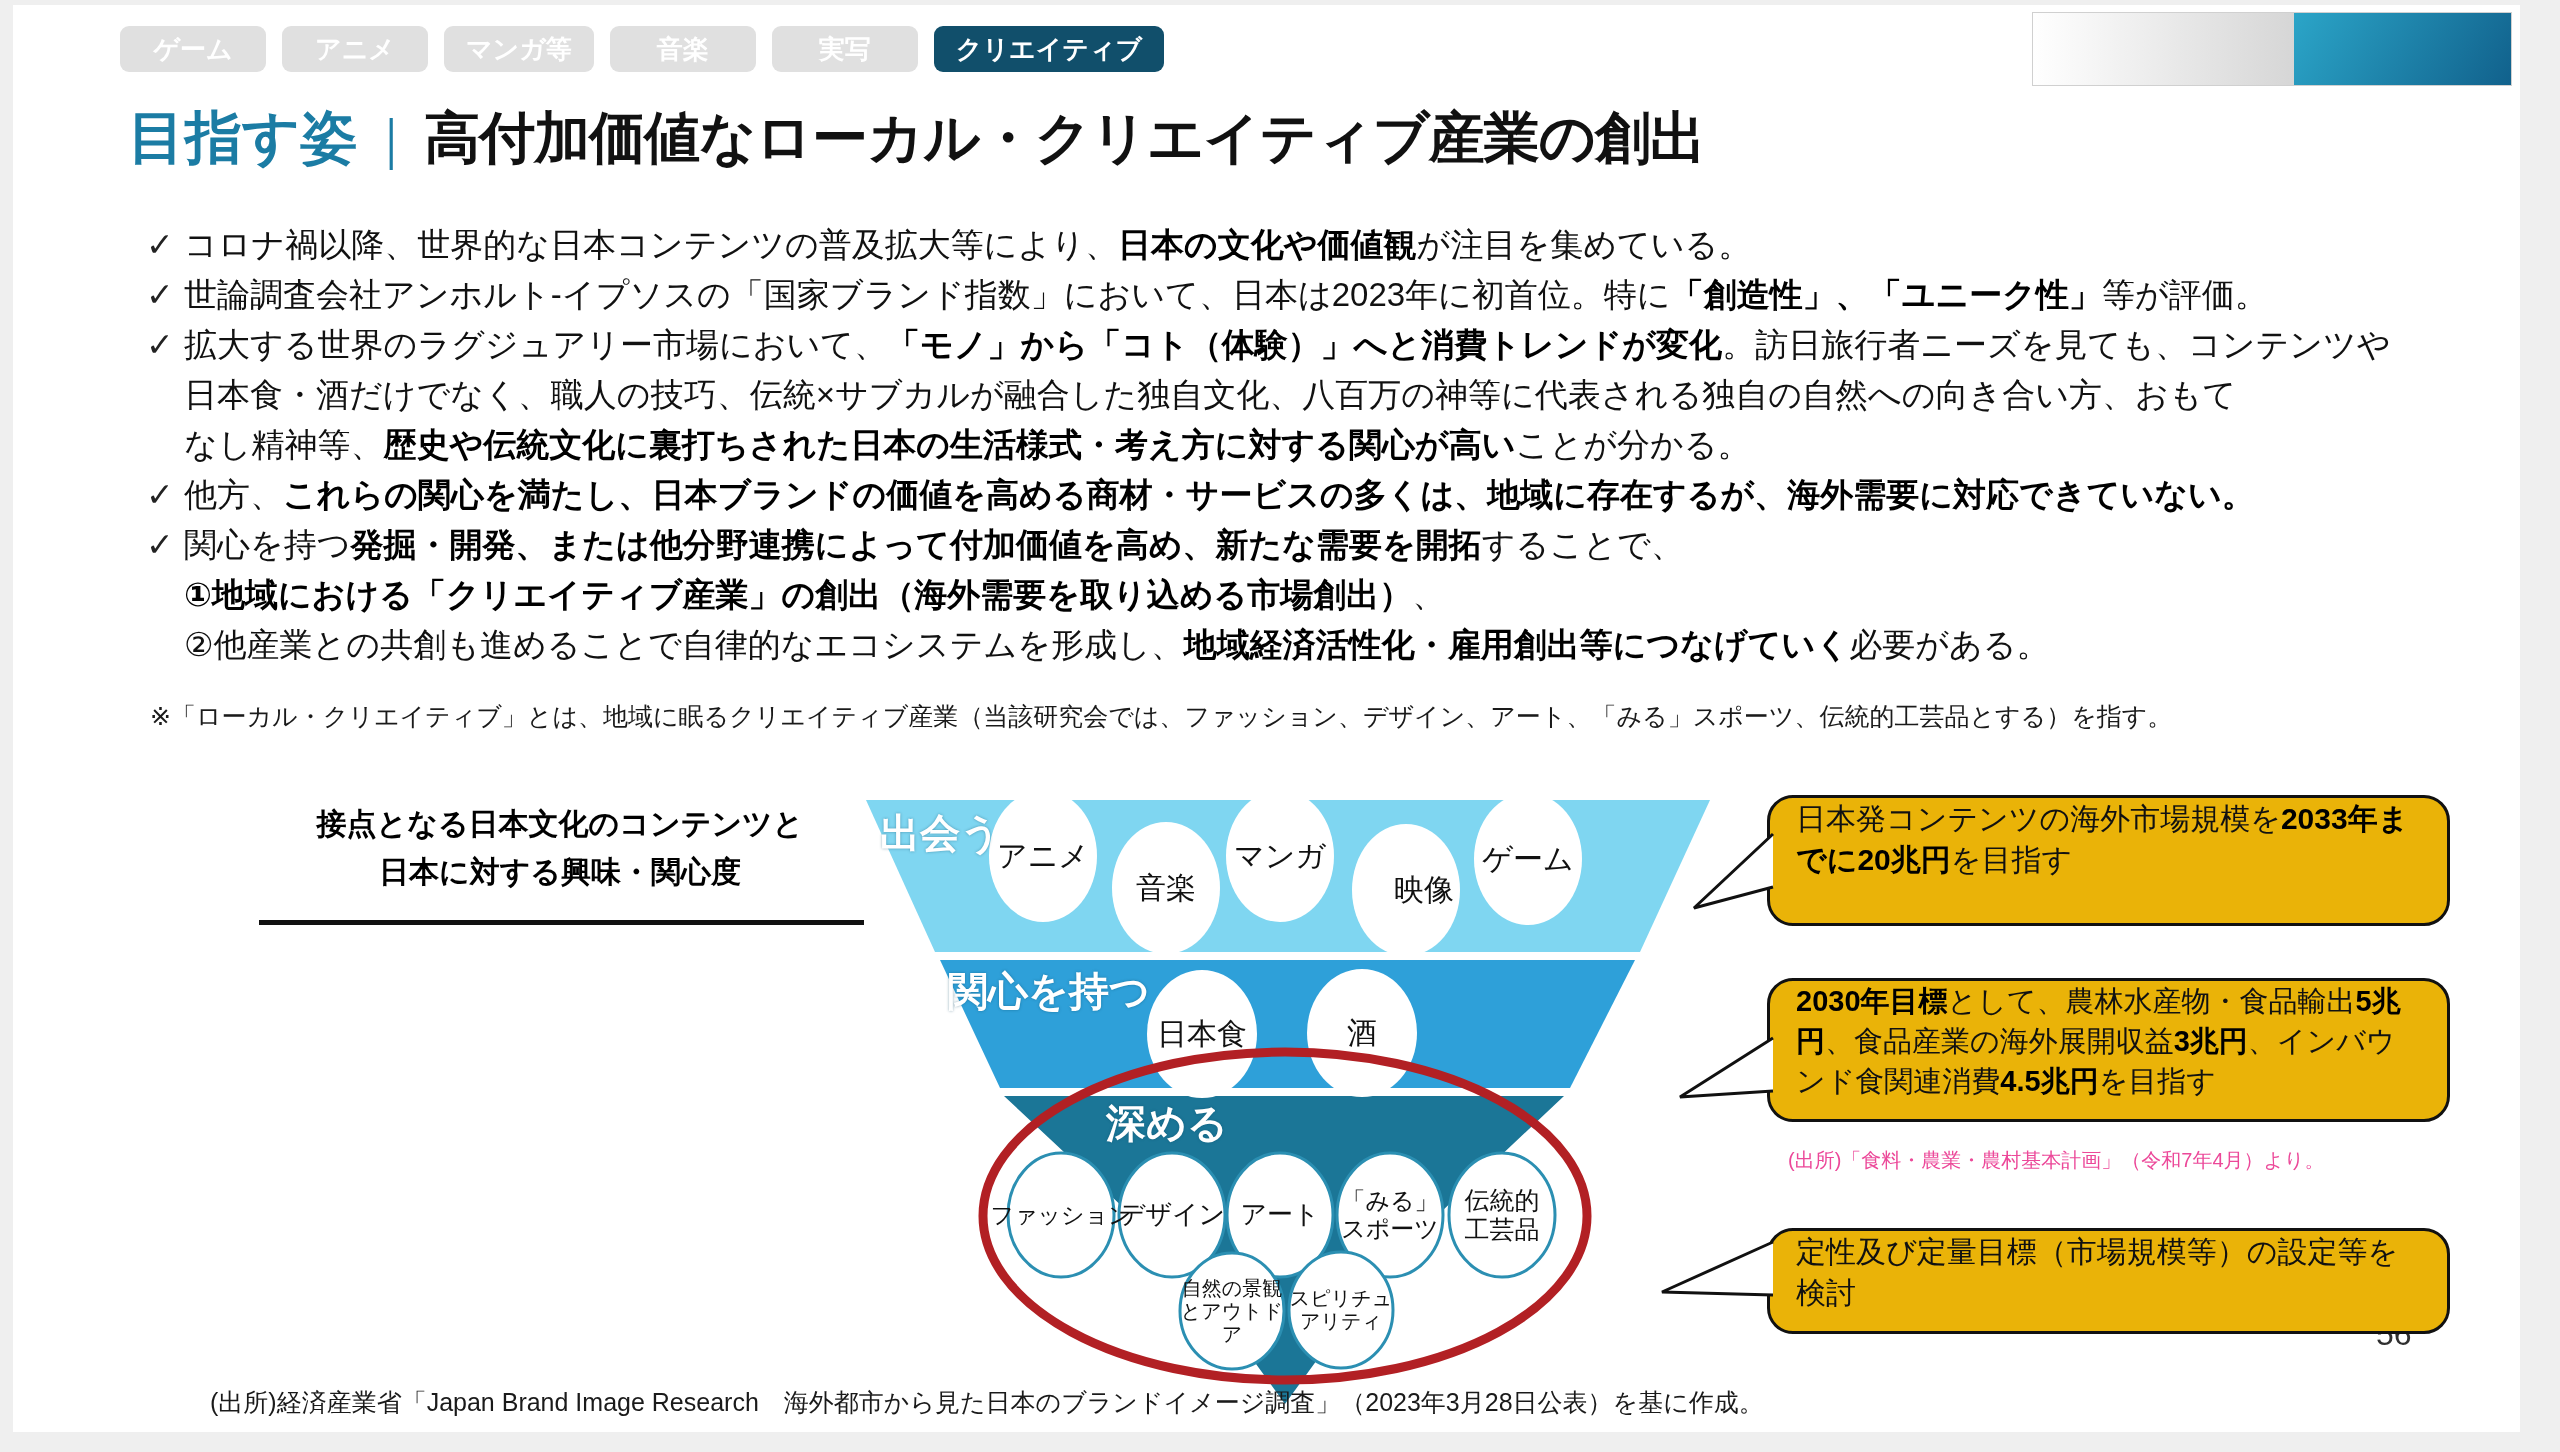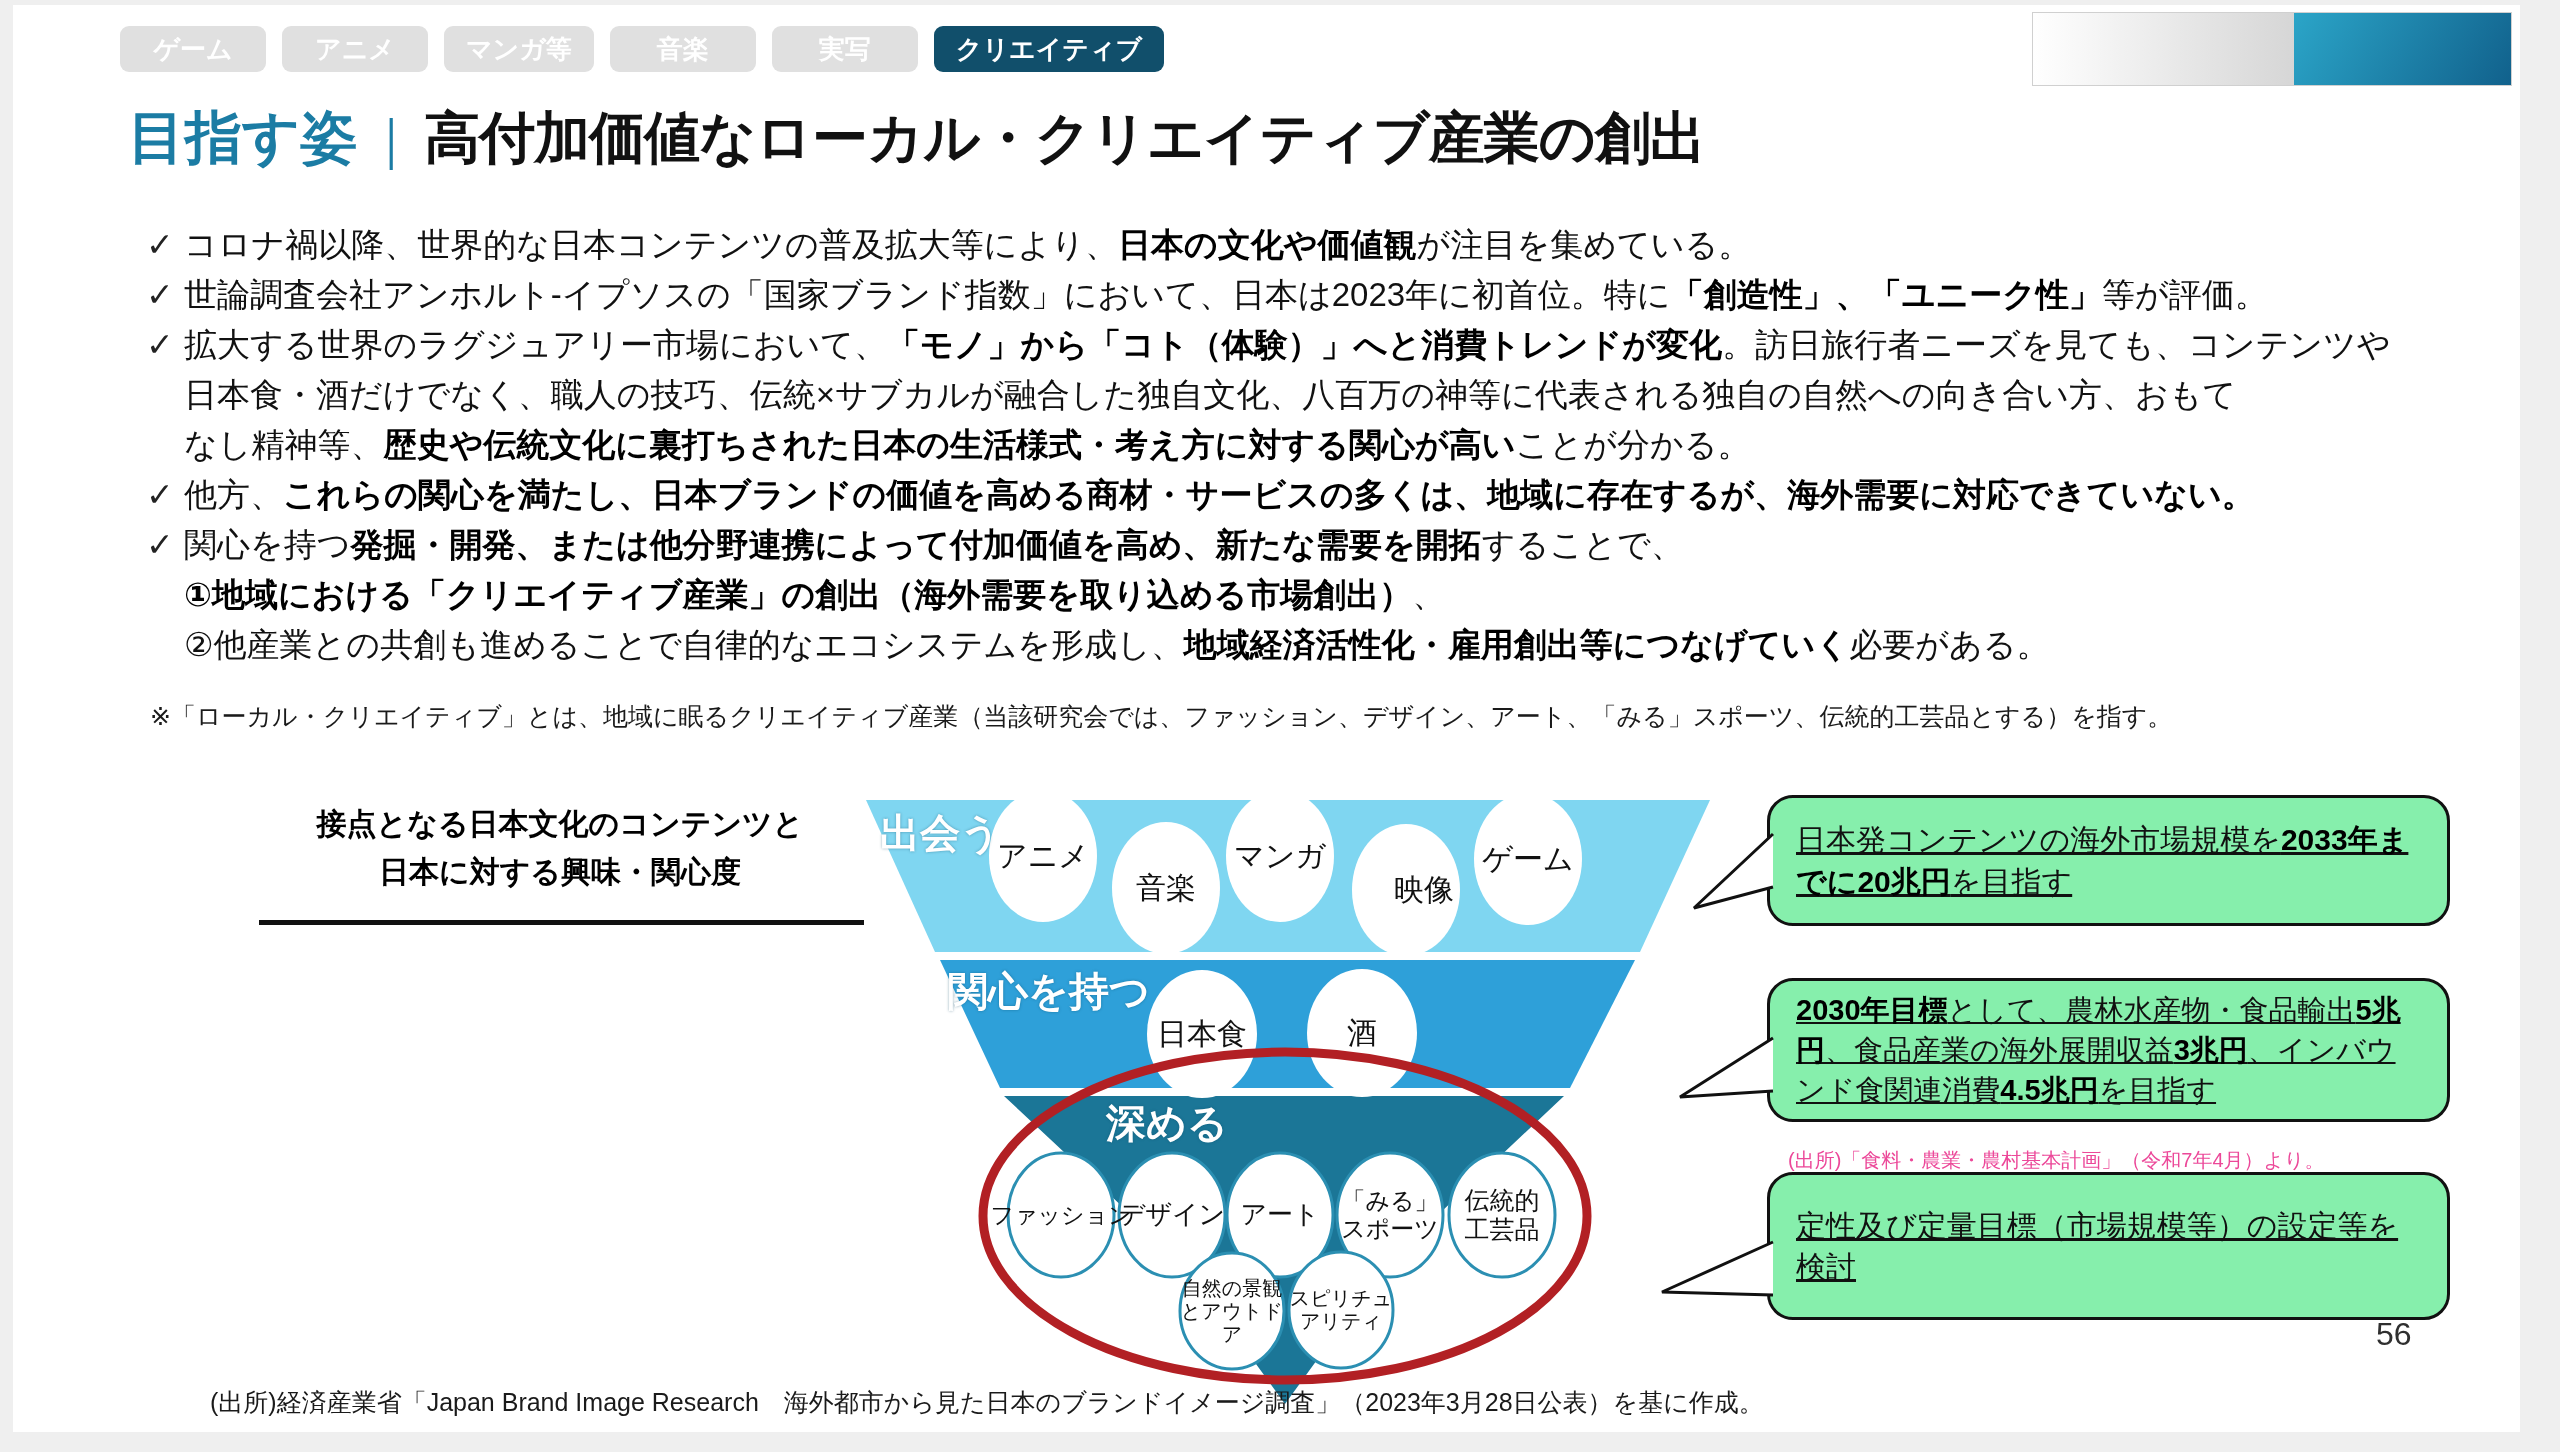--- a/index.html
+++ b/index.html
@@ -61,26 +61,26 @@
 
   
   .lvl-label{position:absolute;z-index:12;color:#ffffff;font-weight:700;font-size:40px;
     text-shadow:0 0 3px rgba(10,70,100,.45);white-space:nowrap;}
   .clabel{position:absolute;z-index:12;transform:translate(-50%,-50%);
     text-align:center;color:#111;line-height:1.15;}
   .nowrap{white-space:nowrap;}
 
   
   .callout{position:absolute;left:1767px;width:683px;box-sizing:border-box;z-index:20;
-    background:#86efac;border:3px solid #111;border-radius:26px;
-    display:flex;align-items:center;padding:0 26px;
-    font-size:30px;line-height:1.38;color:#111;text-decoration:underline;}
+    background:#eab308;border:3px solid #111;border-radius:26px;
+    display:flex;align-items:flex-start;padding:0 26px;
+    font-size:30px;line-height:1.38;color:#111;}
   #callout-1{top:795px;height:131px;}
   #callout-2{top:978px;height:144px;font-size:29px;}
-  #callout-3{top:1172px;height:148px;}
+  #callout-3{top:1228px;height:106px;}
   .callout-source{position:absolute;left:1788px;top:1147px;z-index:20;font-size:20px;color:#ec4899;white-space:nowrap;}
 
   .footer-source{position:absolute;left:210px;top:1386px;font-size:25px;color:#1a1a1a;white-space:nowrap;}
   .page-number{position:absolute;left:2376px;top:1316px;font-size:32px;color:#2f2f2f;}
 </style>
 </head>
 <body>
 
 <div class="edge" id="edge-top"></div>
 <div class="edge" id="edge-left"></div>

